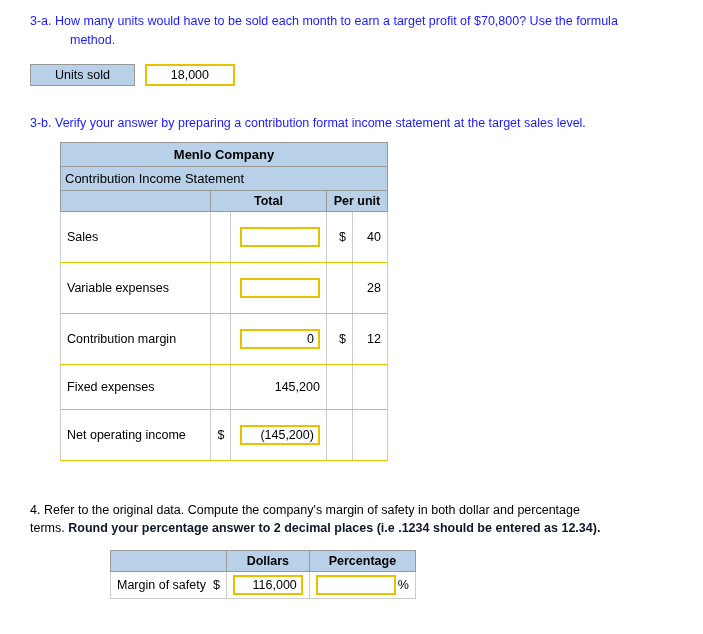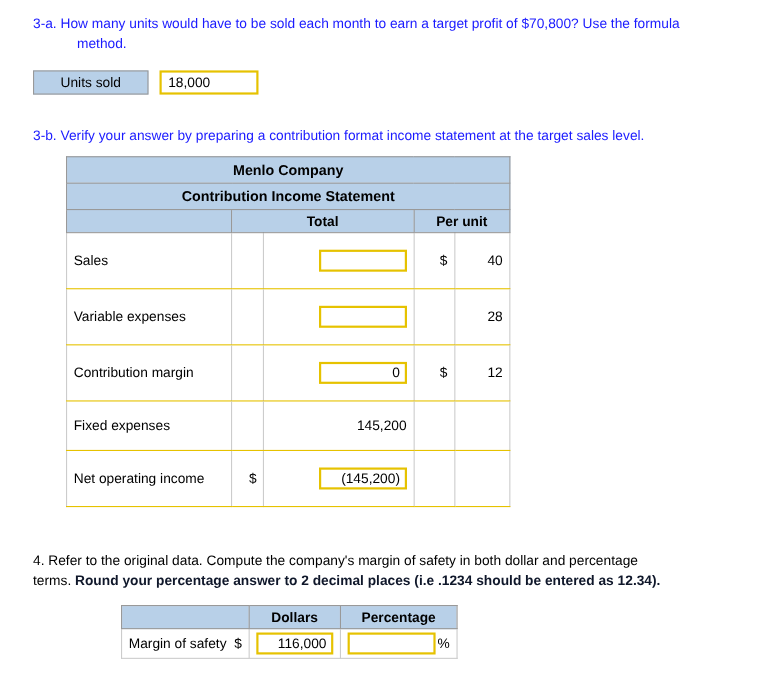--- a/index.html
+++ b/index.html
@@ -29,50 +29,50 @@
       padding: 3px 24px;
       font-size: 12.5px;
       border: 1px solid #999;
       min-width: 80px;
     }
     .input-field {
       border: 2px solid #e6c200;
       padding: 2px 6px;
       font-size: 12.5px;
       width: 90px;
-      text-align: left;
+      text-align: center;
       background: #fff;
     }
     .section-gap { margin: 30px 0 10px 0; }
     .verify-text {
       color: #1a1aff;
       font-size: 12.5px;
       margin-bottom: 12px;
     }
     .table-container {
-      width: 404px;
+      width: 328px;
       margin-left: 30px;
     }
     .company-table {
       width: 100%;
       border-collapse: collapse;
       border: 1px solid #999;
     }
     .company-table .header-company {
       background: #b8d0e8;
       text-align: center;
       font-weight: bold;
       font-size: 13px;
       padding: 4px;
       border: 1px solid #999;
     }
     .company-table .header-title {
       background: #b8d0e8;
-      text-align: center;
-      font-weight: bold;
+      text-align: left;
+      font-weight: normal;
       font-size: 13px;
       padding: 4px;
       border: 1px solid #999;
     }
     .company-table .col-header {
       background: #b8d0e8;
       text-align: center;
       font-weight: bold;
       font-size: 12.5px;
       padding: 3px 6px;

